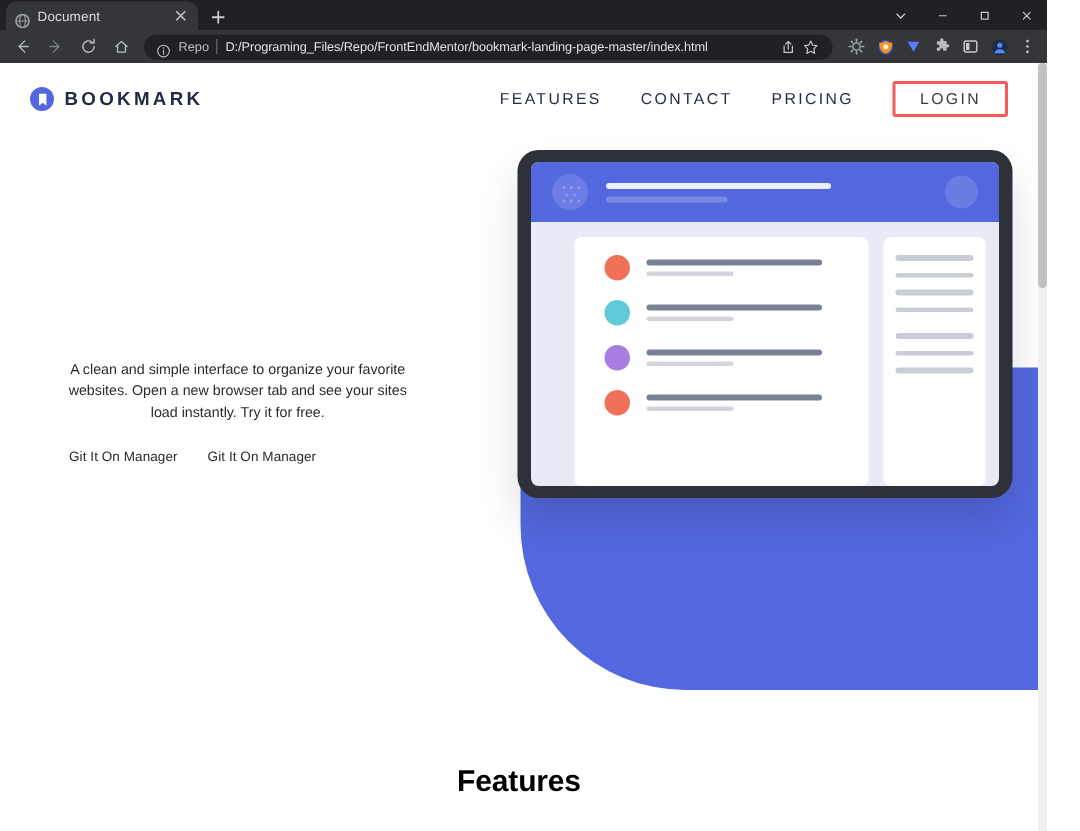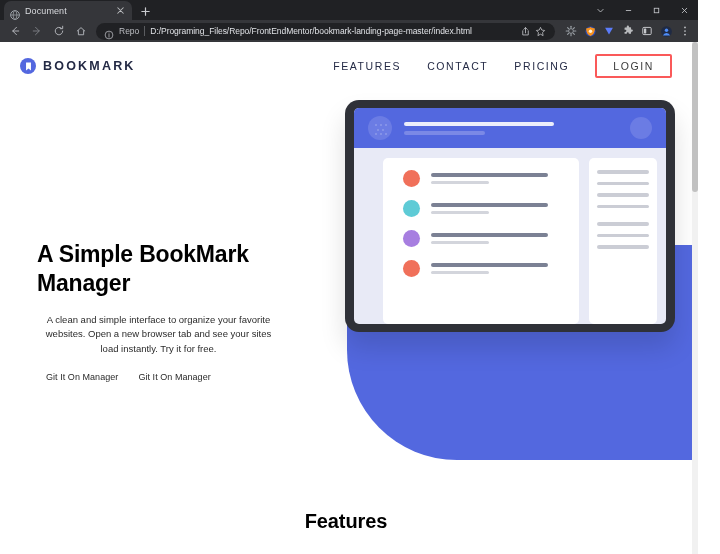--- a/index.html
+++ b/index.html
@@ -314,21 +314,20 @@
           <a class="nav-link" href="#">FEATURES</a>
           <a class="nav-link" href="#">CONTACT</a>
           <a class="nav-link" href="#">PRICING</a>
           <button class="login-btn">LOGIN</button>
         </div>
       </div>
 
       <div class="hero">
 
         <div class="hero-copy">
-          <h1 class="hero-title">A Simple BookMark Manager</h1>
           <p class="hero-desc">A clean and simple interface to organize your favorite websites. Open a new browser tab and see your sites load instantly. Try it for free.</p>
           <div class="hero-btns">
             <button class="hero-btn">Git It On Manager</button>
             <button class="hero-btn">Git It On Manager</button>
           </div>
         </div>
 
         <div class="illus">
           <div class="blue-shape"></div>
 

